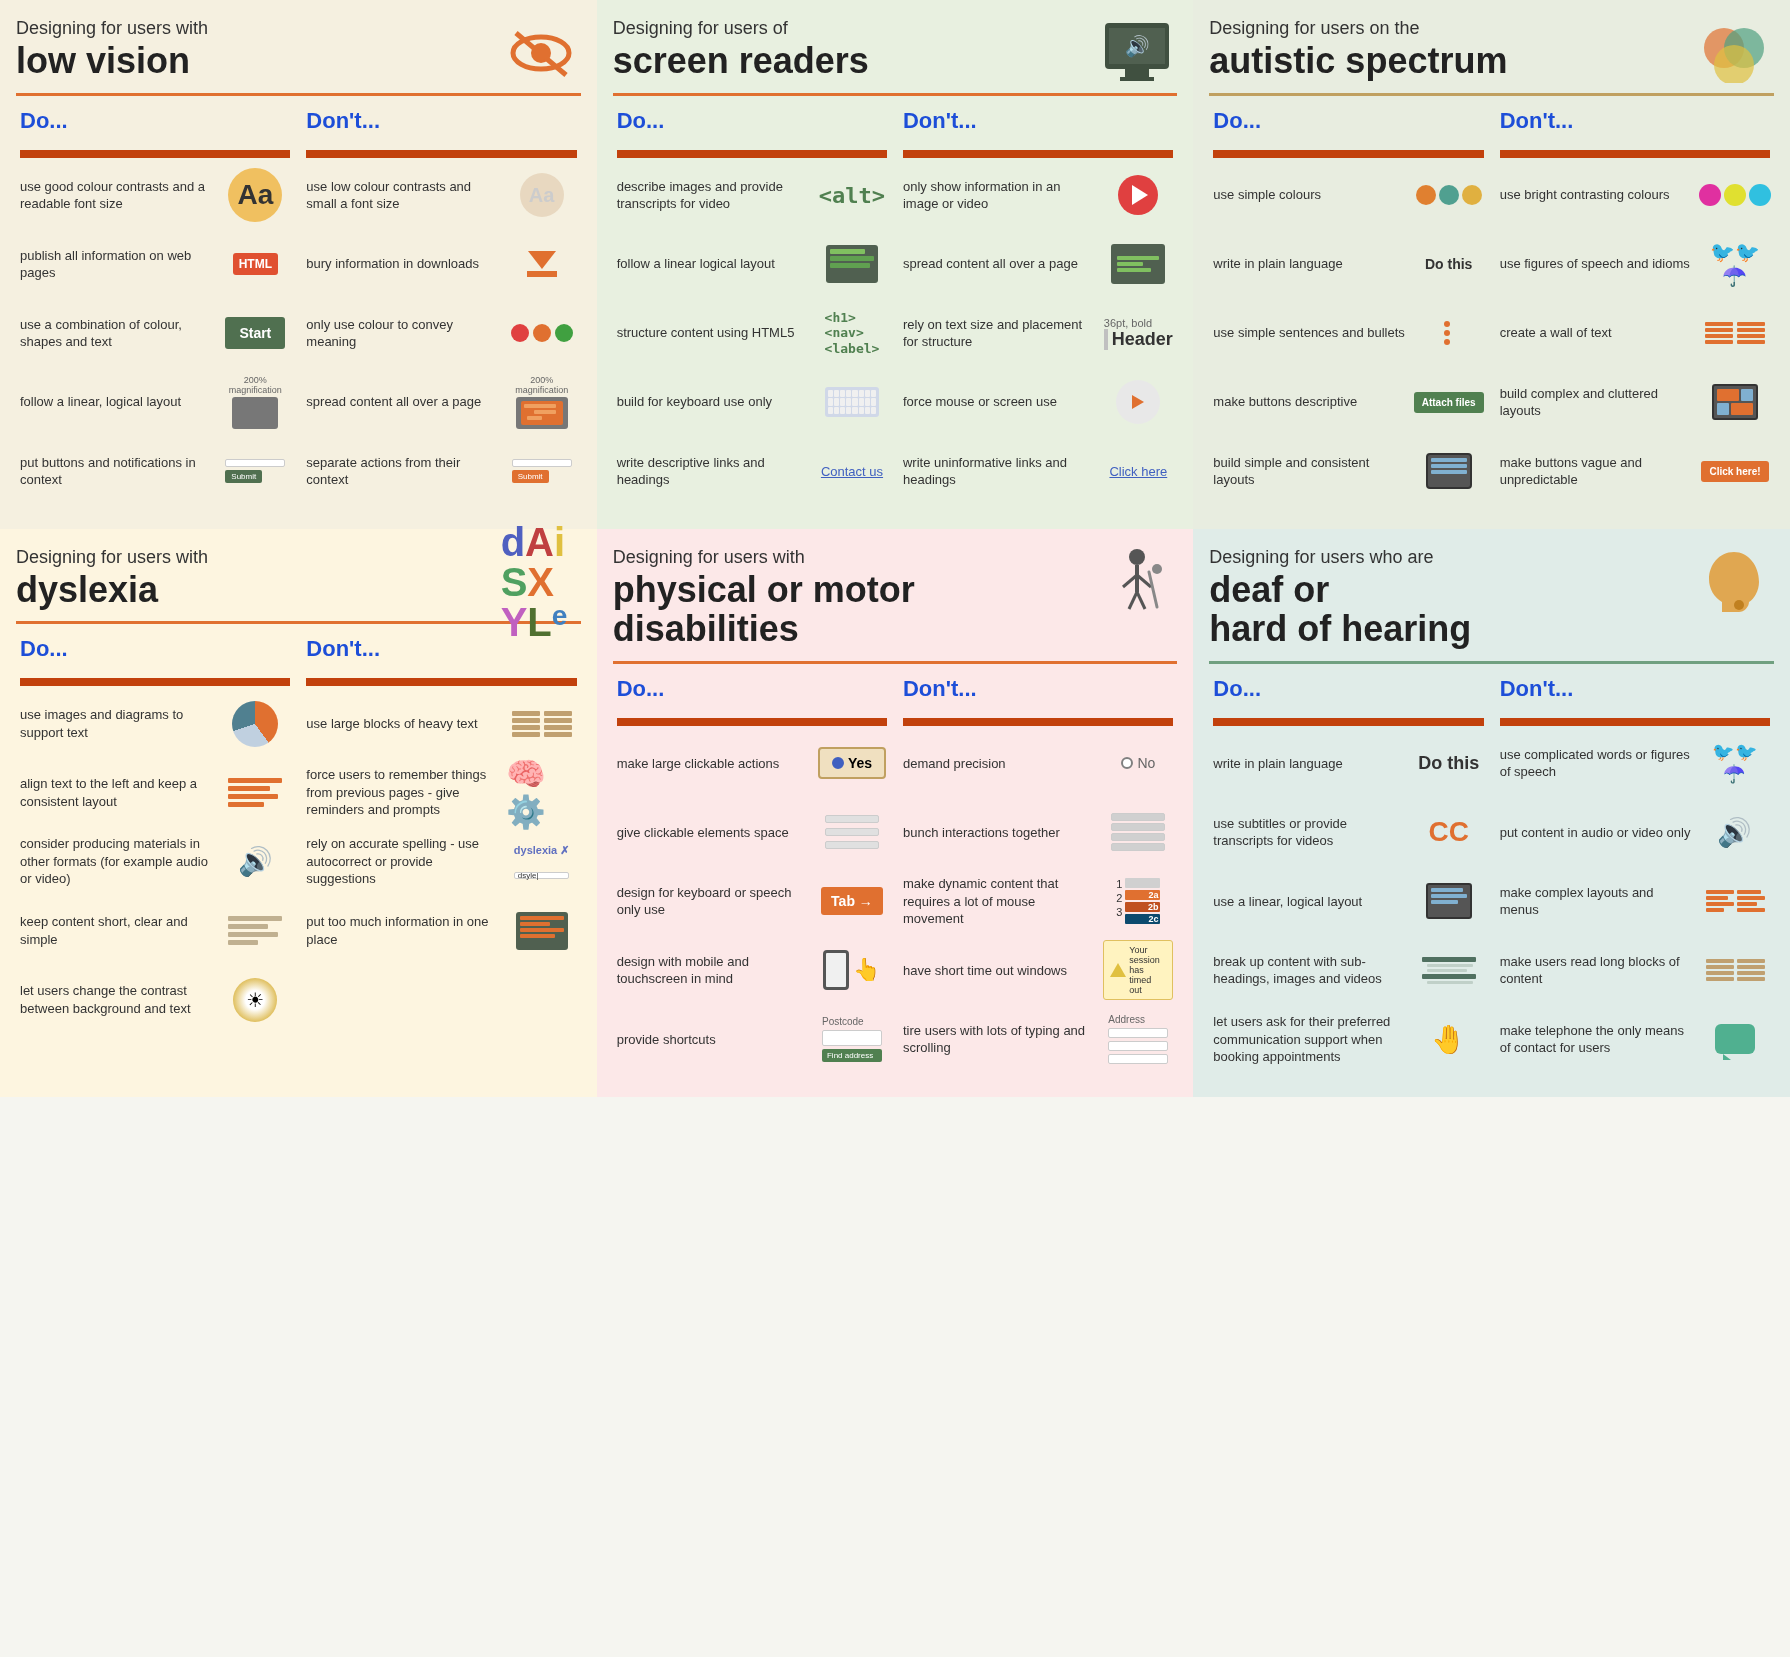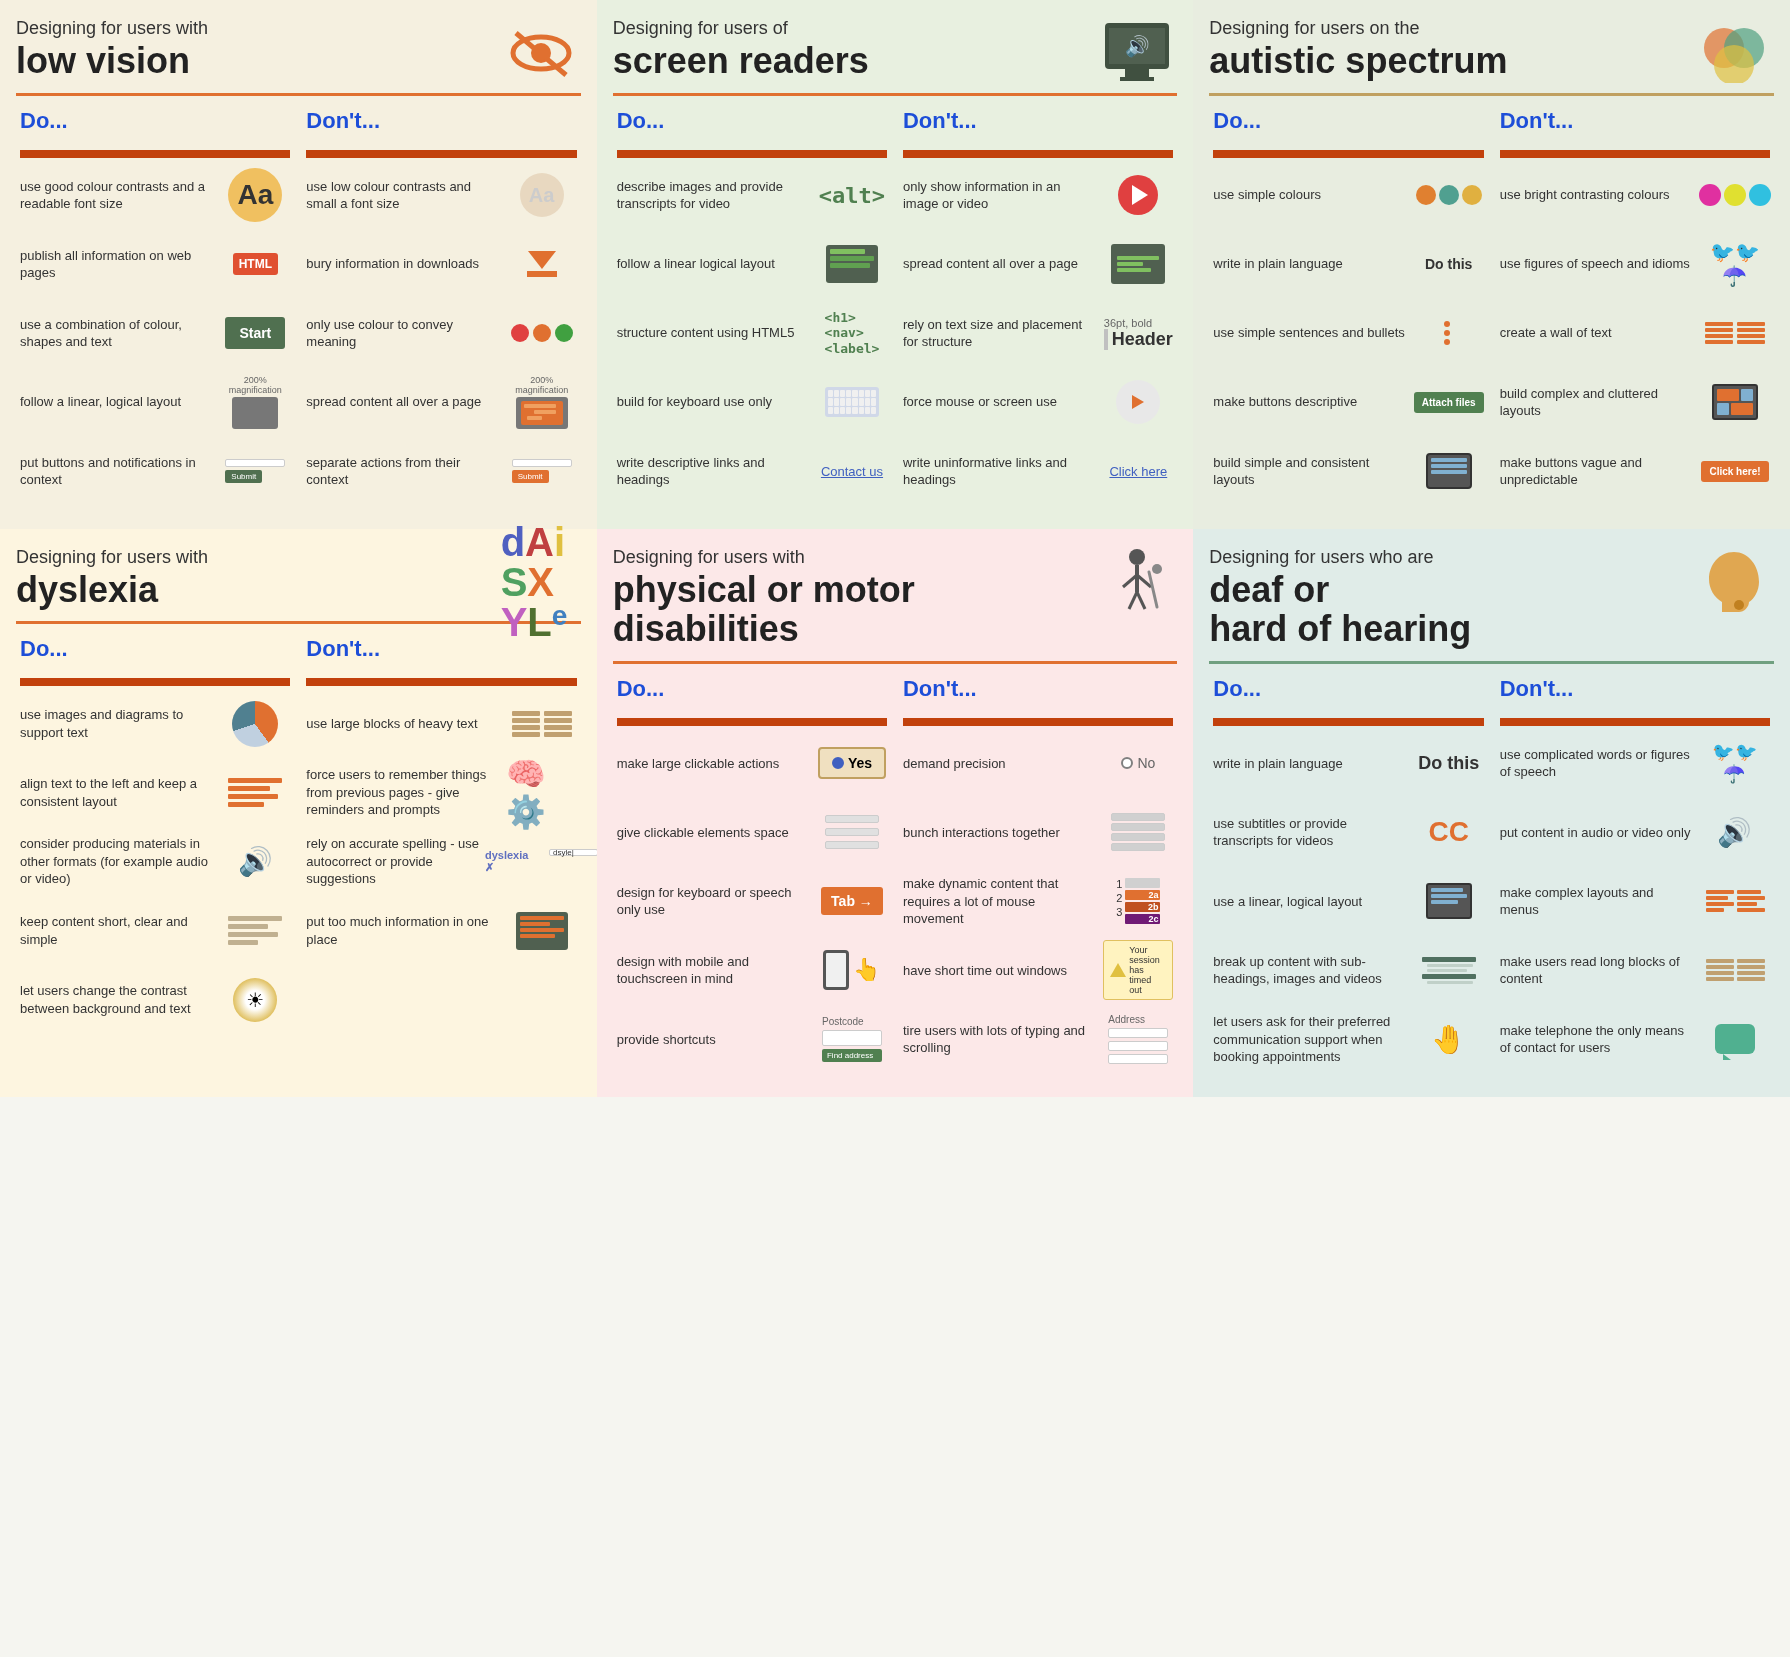--- a/index.html
+++ b/index.html
@@ -413,21 +413,21 @@
       height: 5px;
       background: #c0a070;
       border-radius: 1px;
     }
 
     .visual-head-cogs {
       font-size: 32px;
     }
     .visual-dsyle-input {
       display: flex;
-      flex-direction: row;
+      flex-direction: column;
       gap: 15px;
     }
     .dsyle-line {
       width: 55px;
       height: 7px;
       background: white;
       border: 1px solid #ccc;
       border-radius: 2px;
       font-size: 8px;
       color: #333;
@@ -1432,21 +1432,21 @@
                 <span>3</span>
               </div>
               <div class="dyn-rows">
                 <div class="dyn-row dyn-row-normal"></div>
                 <div class="dyn-row dyn-row-highlight" style="position:relative;">
                   <span style="position:absolute;right:2px;top:0;font-size:9px;font-weight:bold;color:white;">2a</span>
                 </div>
                 <div class="dyn-row dyn-row-highlight" style="background:#c05020;position:relative;">
                   <span style="position:absolute;right:2px;top:0;font-size:9px;font-weight:bold;color:white;">2b</span>
                 </div>
-                <div class="dyn-row dyn-row-highlight" style="background:#701a75;position:relative;">
+                <div class="dyn-row dyn-row-highlight" style="background:#0c4a6e;position:relative;">
                   <span style="position:absolute;right:2px;top:0;font-size:9px;font-weight:bold;color:white;">2c</span>
                 </div>
               </div>
             </div>
           </div>
         </div>
         <div class="item">
           <div class="item-text">have short time out windows</div>
           <div class="item-visual">
             <div class="visual-session-timeout">

